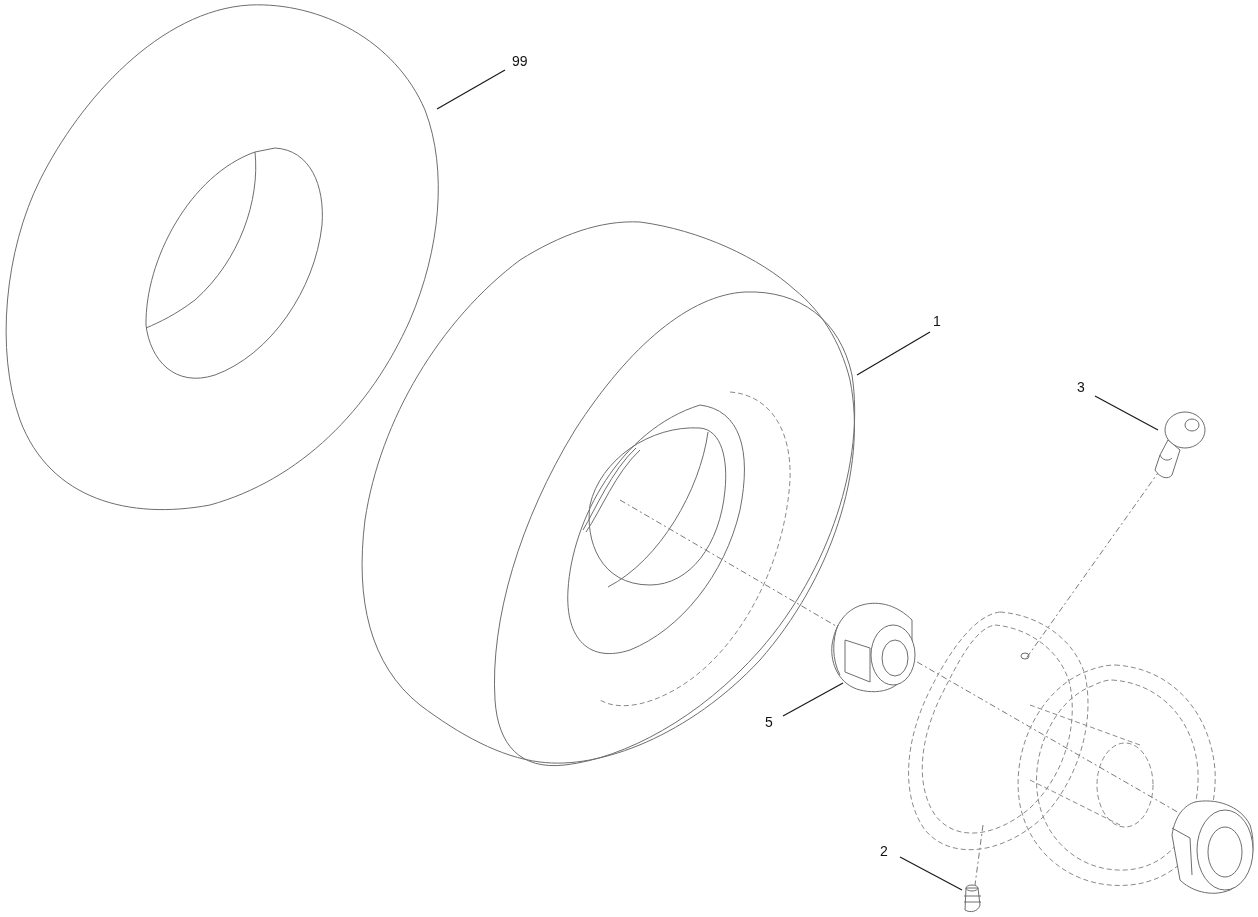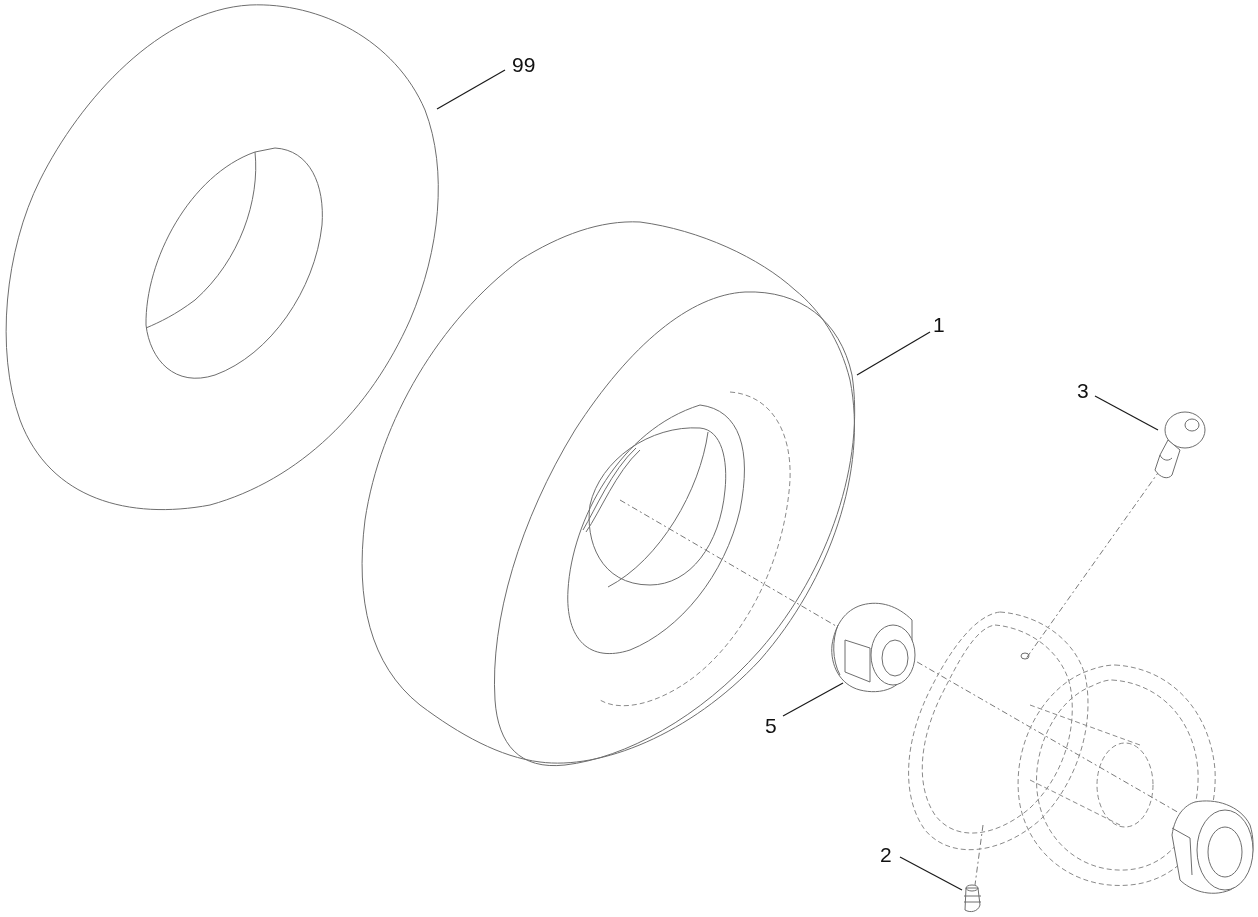--- a/index.html
+++ b/index.html
@@ -2,21 +2,21 @@
 <html><head>
 <meta charset="utf-8">
 <style>
   html, body { margin: 0; padding: 0; background: #ffffff; }
   body { width: 1258px; height: 917px; overflow: hidden; position: relative; font-family: "Liberation Sans", sans-serif; }
   #diagram { position: absolute; left: 0; top: 0; width: 1258px; height: 917px; }
   .ln { fill: none; stroke: #6e6e6e; stroke-width: 1; }
   .ln-d { fill: none; stroke: #7a7a7a; stroke-width: 1; stroke-dasharray: 6 3 2 3; }
   .ln-h { fill: none; stroke: #8a8a8a; stroke-width: 1; stroke-dasharray: 5 3; }
   .leader { stroke: #1a1a1a; stroke-width: 1.2; }
-  .callout { position: absolute; font-size: 21px; color: #111; line-height: 1; }
+  .callout { position: absolute; font-size: 14px; color: #111; line-height: 1; }
   .fill-w { fill: #ffffff; }
 </style>
 </head>
 <body>
 
 <div id="diagram">
   <svg width="1258" height="917" viewBox="0 0 1258 917" xmlns="http://www.w3.org/2000/svg">
 
     <g>
       <path class="ln" d="M250,5 C320,2 395,40 425,110 C448,170 440,250 410,320 C370,410 300,480 210,505 C130,520 50,500 20,420 C-5,350 5,250 40,180 C80,100 160,10 250,5 Z"></path>

